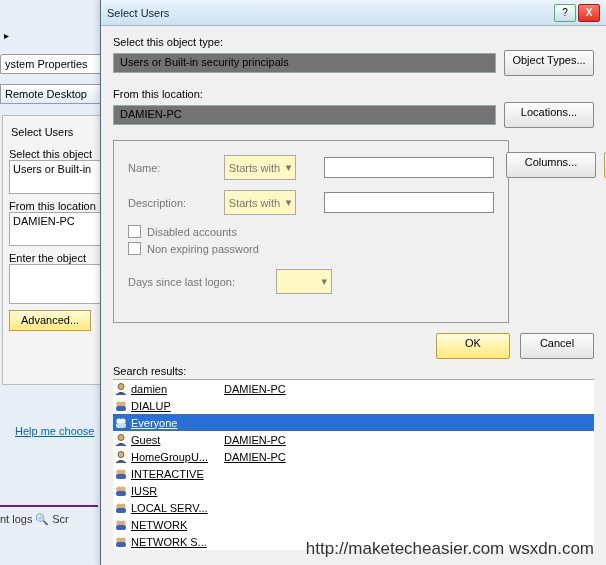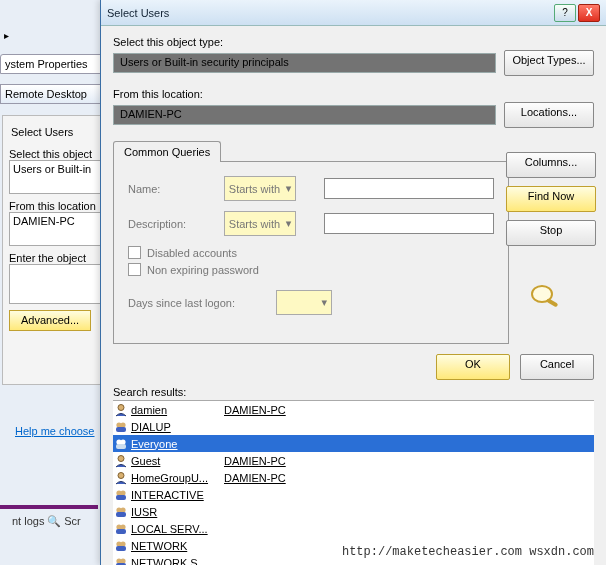--- a/index.html
+++ b/index.html
@@ -6,21 +6,21 @@
 body { margin: 0; width: 606px; height: 565px; background: #fff; overflow: hidden; position: relative; }
 
 .bg-panel { position: absolute; left: 0; top: 0; width: 120px; height: 565px; background: #e8eef6; border-right: 1px solid #a0b0c0; }
 .bg-tab1 { position: absolute; left: 0; top: 54px; width: 117px; height: 20px; background: #fff; border: 1px solid #99a; border-radius: 3px 3px 0 0; padding: 3px 4px; }
 .bg-tab2 { position: absolute; left: 0; top: 84px; width: 120px; height: 20px; background: linear-gradient(#fff,#e4ecf6); border: 1px solid #99a; padding: 3px 4px; }
 .bg-select-users { position: absolute; left: 2px; top: 115px; width: 116px; border: 1px solid #bbb; background: #f4f4f4; padding: 6px 6px; height: 270px; }
 .bg-select-users .ttl { padding: 4px 2px; }
 .bg-select-users .fld { background:#fff; border:1px solid #aaa; height:34px; padding:2px 3px; margin-bottom:6px; white-space:nowrap; overflow:hidden; }
 .bg-adv { background: linear-gradient(#fffde0,#ffe97a); border:1px solid #c0a030; width:82px; height:21px; text-align:center; padding-top:3px; margin-top:4px; }
 .bg-help { position:absolute; left:15px; top:425px; color:#0066cc; text-decoration:underline; }
-.bg-logs { position:absolute; left:0; top:505px; border-top:4px solid #701a75; width:98px; padding:6px 12px; color:#333; }
+.bg-logs { position:absolute; left:0; top:505px; border-top:2px solid #701a75; width:98px; padding:6px 0; color:#333; }
 .bg-arrow { position:absolute; left:4px; top:30px; font-size:10px; }
 
 .dlg { position: absolute; left: 100px; top: 0; width: 506px; height: 565px; background: #f0f0f0; border-left: 1px solid #3a6ea5; box-shadow: -2px 0 6px rgba(0,0,0,.15); }
 .title-bar { height: 26px; background: linear-gradient(#eaf3fb,#cde0f2); border-bottom:1px solid #9bb; display:flex; align-items:center; padding:0 6px; }
 .title-bar .title { flex:1; color:#123; }
 .title-btn { width:22px; height:18px; margin-left:2px; border:1px solid #5a7; background:linear-gradient(#f8fff8,#cde); text-align:center; line-height:15px; font-size:10px; border-radius:2px; }
 .title-btn.close { background:linear-gradient(#ff7a6a,#e03020); border-color:#a02010; color:#fff; font-weight:bold; }
 
 .body { padding: 10px 12px; }
 .lbl { display:block; margin-bottom:2px; color:#000; }
@@ -34,39 +34,39 @@
 .tab { display:inline-block; background:#f0f0f0; border:1px solid #999; border-bottom:none; padding:4px 10px; border-radius:3px 3px 0 0; position:relative; top:1px; }
 .tab-body { border:1px solid #999; padding:14px 14px 18px; background:#f0f0f0; }
 .query-row { display:flex; align-items:center; gap:28px; margin-bottom:10px; }
 .query-row .ql { width:76px; color:#777; }
 .combo { width:80px; height:25px; border:1px solid #aaa; background:#fef9c3; color:#777; padding:2px 4px; display:flex; justify-content:space-between; align-items:center; }
 .combo.mini { width:56px; }
 .qinput { width:190px; height:21px; border:1px solid #888; background:#fff; }
 .chk { display:flex; align-items:center; gap:6px; margin-bottom:4px; color:#777; }
 .chk-box { width:13px; height:13px; border:1px solid #999; background:#fff; }
 
-.right-col { position:absolute; right:10px; top:150px; width:78px; display:flex; flex-direction:column; gap:8px; }
+.right-col { position:absolute; right:10px; top:150px; width:78px; display:flex; flex-direction:row; gap:8px; }
 .magnifier { margin-top:28px; align-self:center; }
 
 .dlg-btns { display:flex; gap:10px; justify-content:flex-end; margin:10px 0 6px; }
 
 .results-lbl { margin-top:0; }
 .grid { border-top:1px solid #aaa; }
 .grid-head { display:flex; background:linear-gradient(#fdfdfd,#e8e8e8); border-bottom:1px solid #ccc; }
 .grid-head div { padding:4px 8px; border-right:1px solid #ccc; }
 .col-name { width:95px; }
 .col-folder { flex:1; }
 .grid-body { max-height:178px; overflow:hidden; background:#fff; }
 .grow { display:flex; align-items:center; height:17px;text-decoration:underline; }
 .grow.sel { background:#2a6fd6; color:#fff; }
 .grow .ic { width:16px; display:inline-flex; justify-content:center; }
 .grow .nm { width:87px; padding-left:2px; white-space:nowrap; overflow:hidden; }
 .grow .fl { padding-left:8px; }
 
-.watermark { position:absolute; right:12px; bottom:6px; font-size:12px; color:#333; font-family: Liberation Mono, monospace; }
+.watermark { position:absolute; right:12px; bottom:6px; font-size:17px; color:#333; font-family: Liberation Sans, sans-serif; }
 .truncated { white-space:nowrap; overflow:hidden; text-overflow:clip; }
 
 svg { display:block; }
 </style>
 </head>
 <body>
 
 <div class="bg-panel">
   <div class="bg-arrow">▸</div>
   <div class="bg-tab1 truncated">ystem Properties</div>
@@ -100,21 +100,20 @@
       <div class="btn">Object Types...</div>
     </div>
 
     <span class="lbl">From this location:</span>
     <div class="row">
       <div class="txt">DAMIEN-PC</div>
       <div class="btn">Locations...</div>
     </div>
 
     <div class="tabs" style="position:relative;">
-      <div class="tab">Common Queries</div>
       <div class="tab-body" style="width:396px;">
         <div class="query-row">
           <span class="ql">Name:</span>
           <div class="combo">
               <span>Starts with</span>
               <span>▾</span>
             </div>
           <div class="qinput"></div>
         </div>
         <div class="query-row">

